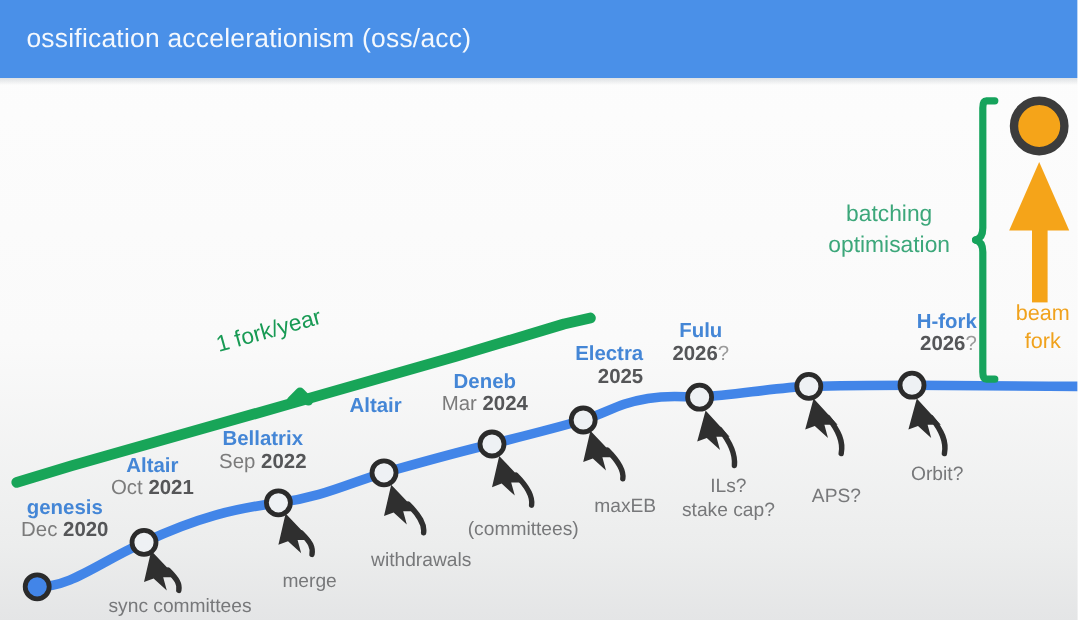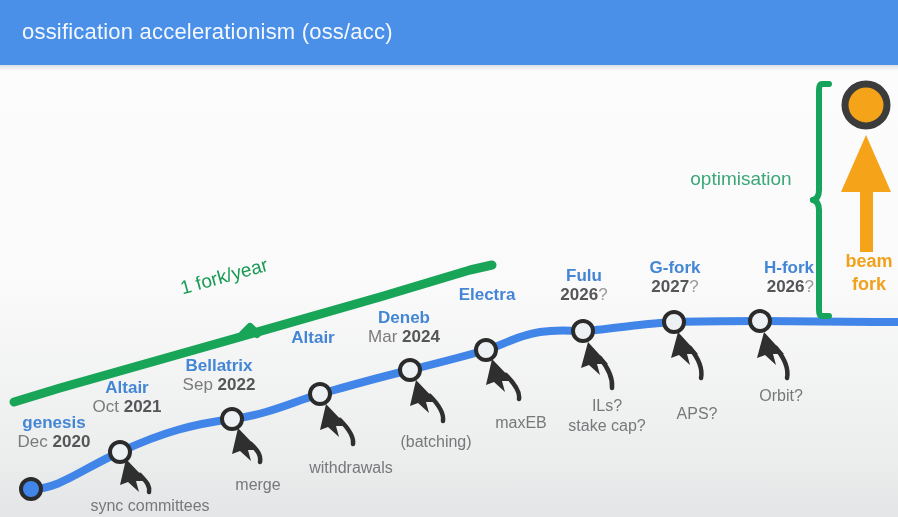--- a/index.html
+++ b/index.html
@@ -34,21 +34,21 @@
   .annot{position:absolute;white-space:nowrap;font-size:16px;color:#77787a;
     text-align:center;line-height:1.25;}
 
   
   #fork-rate-label{position:absolute;left:178px;top:278px;
     font-size:19px;color:#189a54;white-space:nowrap;
     transform:rotate(-15.5deg);transform-origin:left top;}
   #batching-label{position:absolute;left:668px;top:166px;width:146px;
     text-align:center;font-size:19px;color:#3ca77a;line-height:1.35;}
   #beam-label{position:absolute;left:840px;top:250px;width:58px;
-    text-align:center;font-size:18px;font-weight:bold;color:#f0a21d;line-height:1.3;}
+    text-align:center;font-size:18px;font-weight:normal;color:#f0a21d;line-height:1.3;}
 </style>
 </head>
 <body>
 
 <div id="stage">
 
   <div id="banner">
     <div id="banner-title">ossification accelerationism (oss/acc)</div>
   </div>
   <div id="banner-shadow"></div>
@@ -134,54 +134,52 @@
 
   <div class="fork-label" style="left:258px;top:328px;width:110px;">
     <div class="fork-name">Altair</div>
   </div>
 
   <div class="fork-label" style="left:348px;top:308px;width:112px;text-align:center;">
     <div class="fork-name">Deneb</div>
     <div class="fork-date"><span>Mar </span><b>2024</b><span class="q"></span></div>
   </div>
 
-  <div class="fork-label" style="left:438px;top:285px;width:98px;">
+  <div class="fork-label" style="left:438px;top:285px;width:98px;text-align:right;">
     <div class="fork-name">Electra</div>
+    <div class="fork-date"><span></span><b>2025</b><span class="q"></span></div>
   </div>
 
   <div class="fork-label" style="left:538px;top:266px;width:92px;">
     <div class="fork-name">Fulu</div>
     <div class="fork-date"><span></span><b>2026</b><span class="q">?</span></div>
   </div>
 
-  <div class="fork-label" style="left:626px;top:258px;width:98px;">
-    <div class="fork-name">G-fork</div>
-    <div class="fork-date"><span></span><b>2027</b><span class="q">?</span></div>
-  </div>
 
   <div class="fork-label" style="left:716px;top:258px;width:98px;text-align:right;">
     <div class="fork-name">H-fork</div>
     <div class="fork-date"><span></span><b>2026</b><span class="q">?</span></div>
   </div>
 
   <div class="annot" style="left:80px;top:496px;width:140px;">sync committees</div>
   <div class="annot" style="left:216px;top:475px;width:84px;">merge</div>
   <div class="annot" style="left:296px;top:458px;width:110px;">withdrawals</div>
-  <div class="annot" style="left:380px;top:432px;width:112px;">(batching)</div>
+  <div class="annot" style="left:380px;top:432px;width:112px;">(committees)</div>
   <div class="annot" style="left:484px;top:413px;width:74px;">maxEB</div>
   <div class="annot" style="left:552px;top:396px;width:110px;">
     <div>ILs?</div>
     <div>stake cap?</div>
   </div>
   <div class="annot" style="left:660px;top:404px;width:74px;text-align:center;">APS?</div>
   <div class="annot" style="left:744px;top:386px;width:74px;">Orbit?</div>
 
   <div id="fork-rate-label">1 fork/year</div>
 
   <div id="batching-label">
+    <div>batching</div>
     <div>optimisation</div>
   </div>
 
   <div id="beam-label">
     <div>beam</div>
     <div>fork</div>
   </div>
 
 </div>
 

